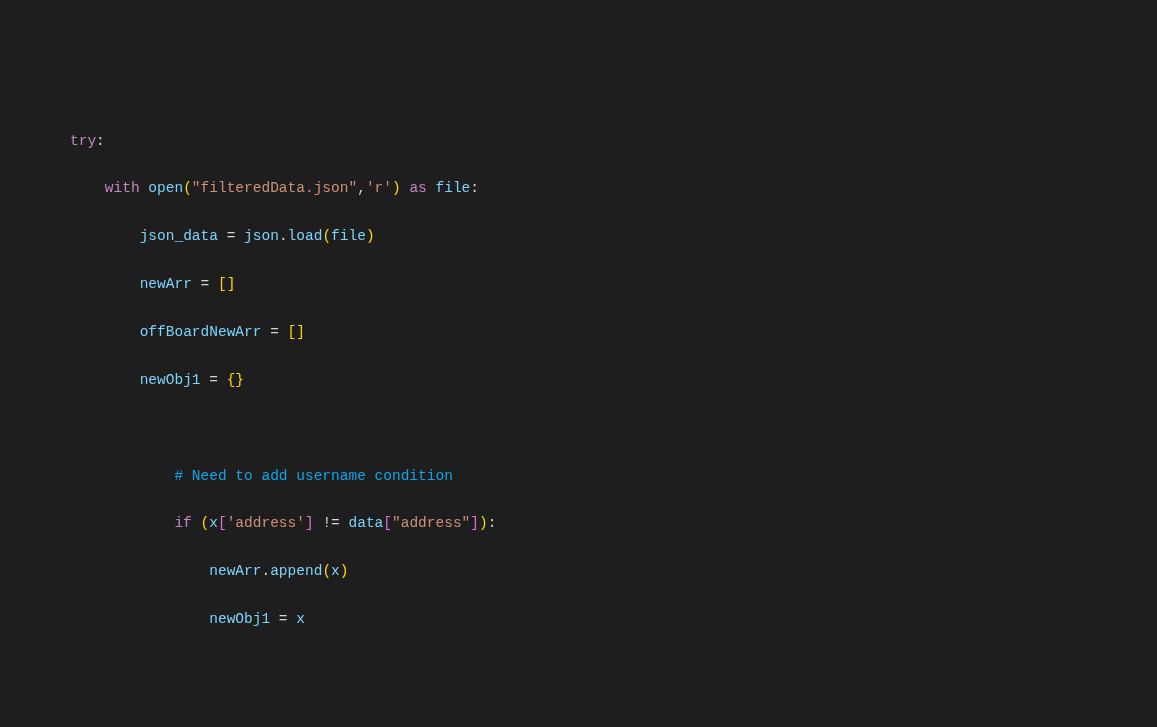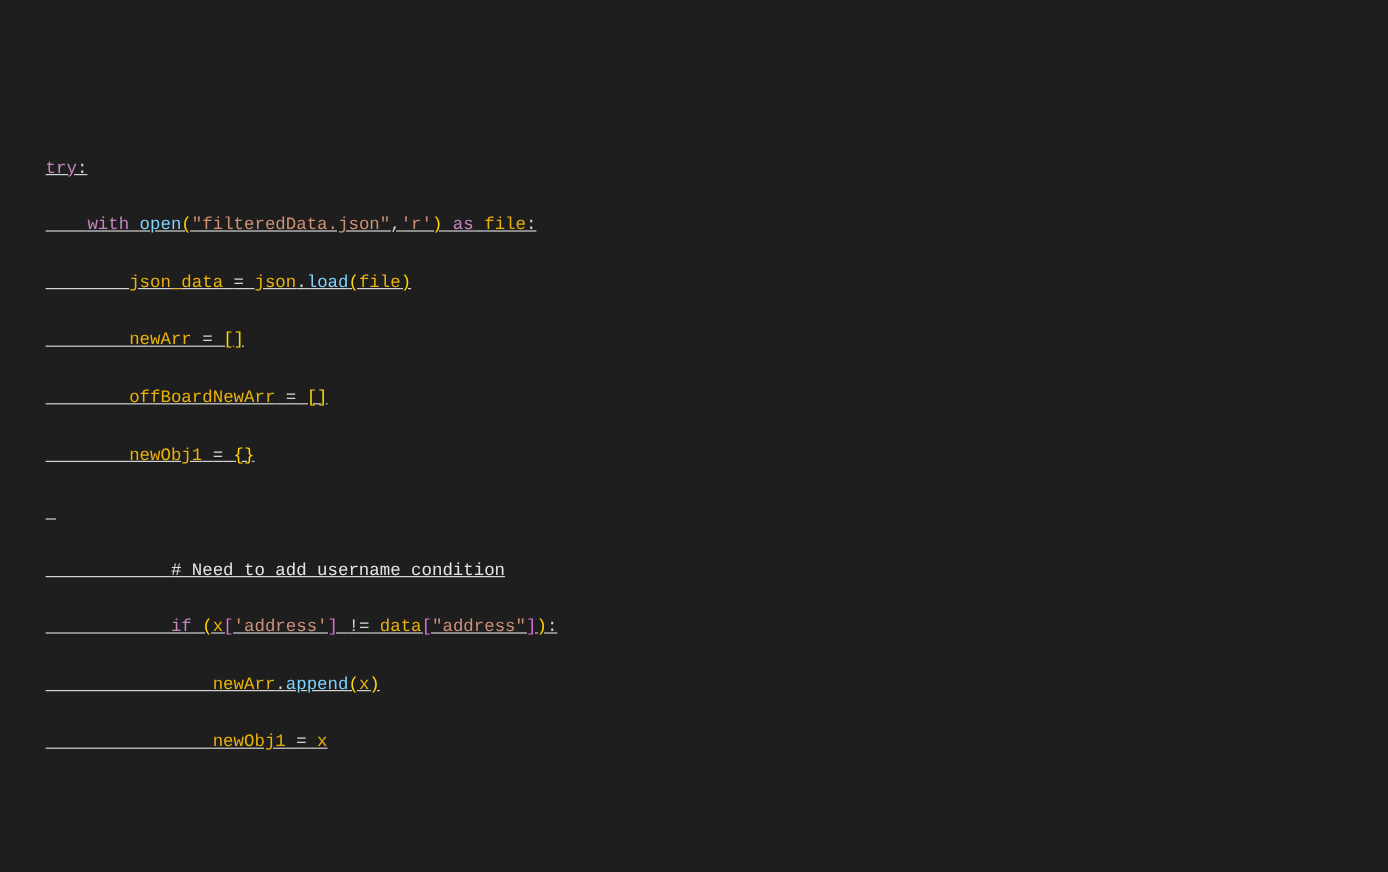--- a/index.html
+++ b/index.html
@@ -6,26 +6,26 @@
   body {
     background: #1e1e1e;
     font-family: 'Consolas', 'Monaco', 'Courier New', monospace;
     font-size: 14.5px;
     line-height: 1.65;
     color: #d4d4d4;
     padding: 10px 0 20px 0;
     white-space: pre;
     overflow-x: auto;
   }
-  .line { padding-left: 38px; text-decoration: underline; }
+  .line { padding-left: 70px; }
   .kw { color: #c586c0; }
   .fn { color: #7dd3fc; }
   .str { color: #ce9178; }
-  .var { color: #eab308; }
-  .cmt { color: #e5e5e5; }
+  .var { color: #7dd3fc; }
+  .cmt { color: #0ea5e9; }
   .op { color: #d4d4d4; }
   .brk1 { color: #ffd700; }
   .brk2 { color: #da70d6; }
   .code-container {
     position: relative;
   }
 </style>
 </head>
 <body>
 

